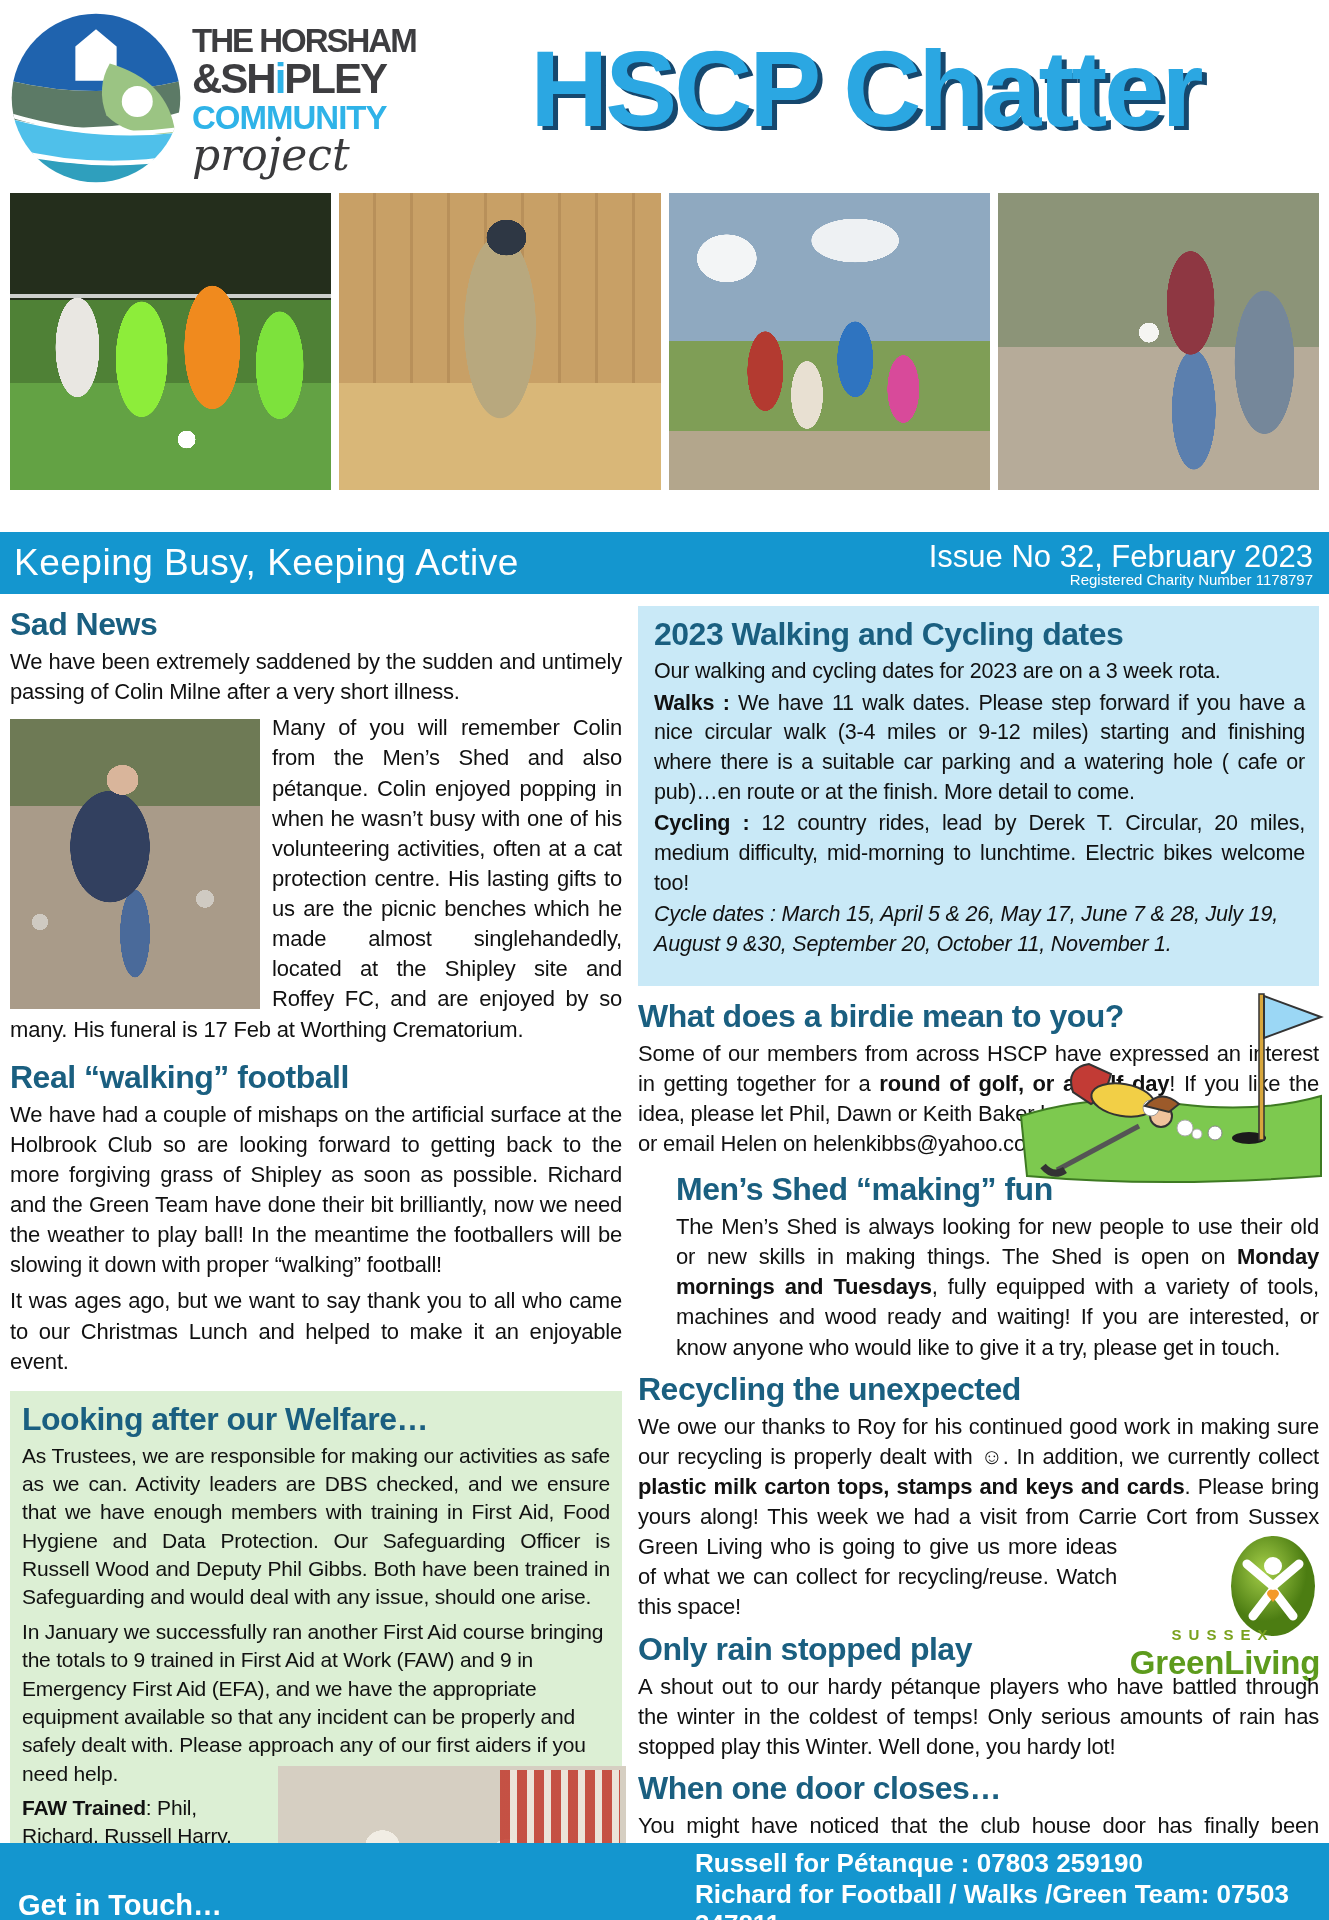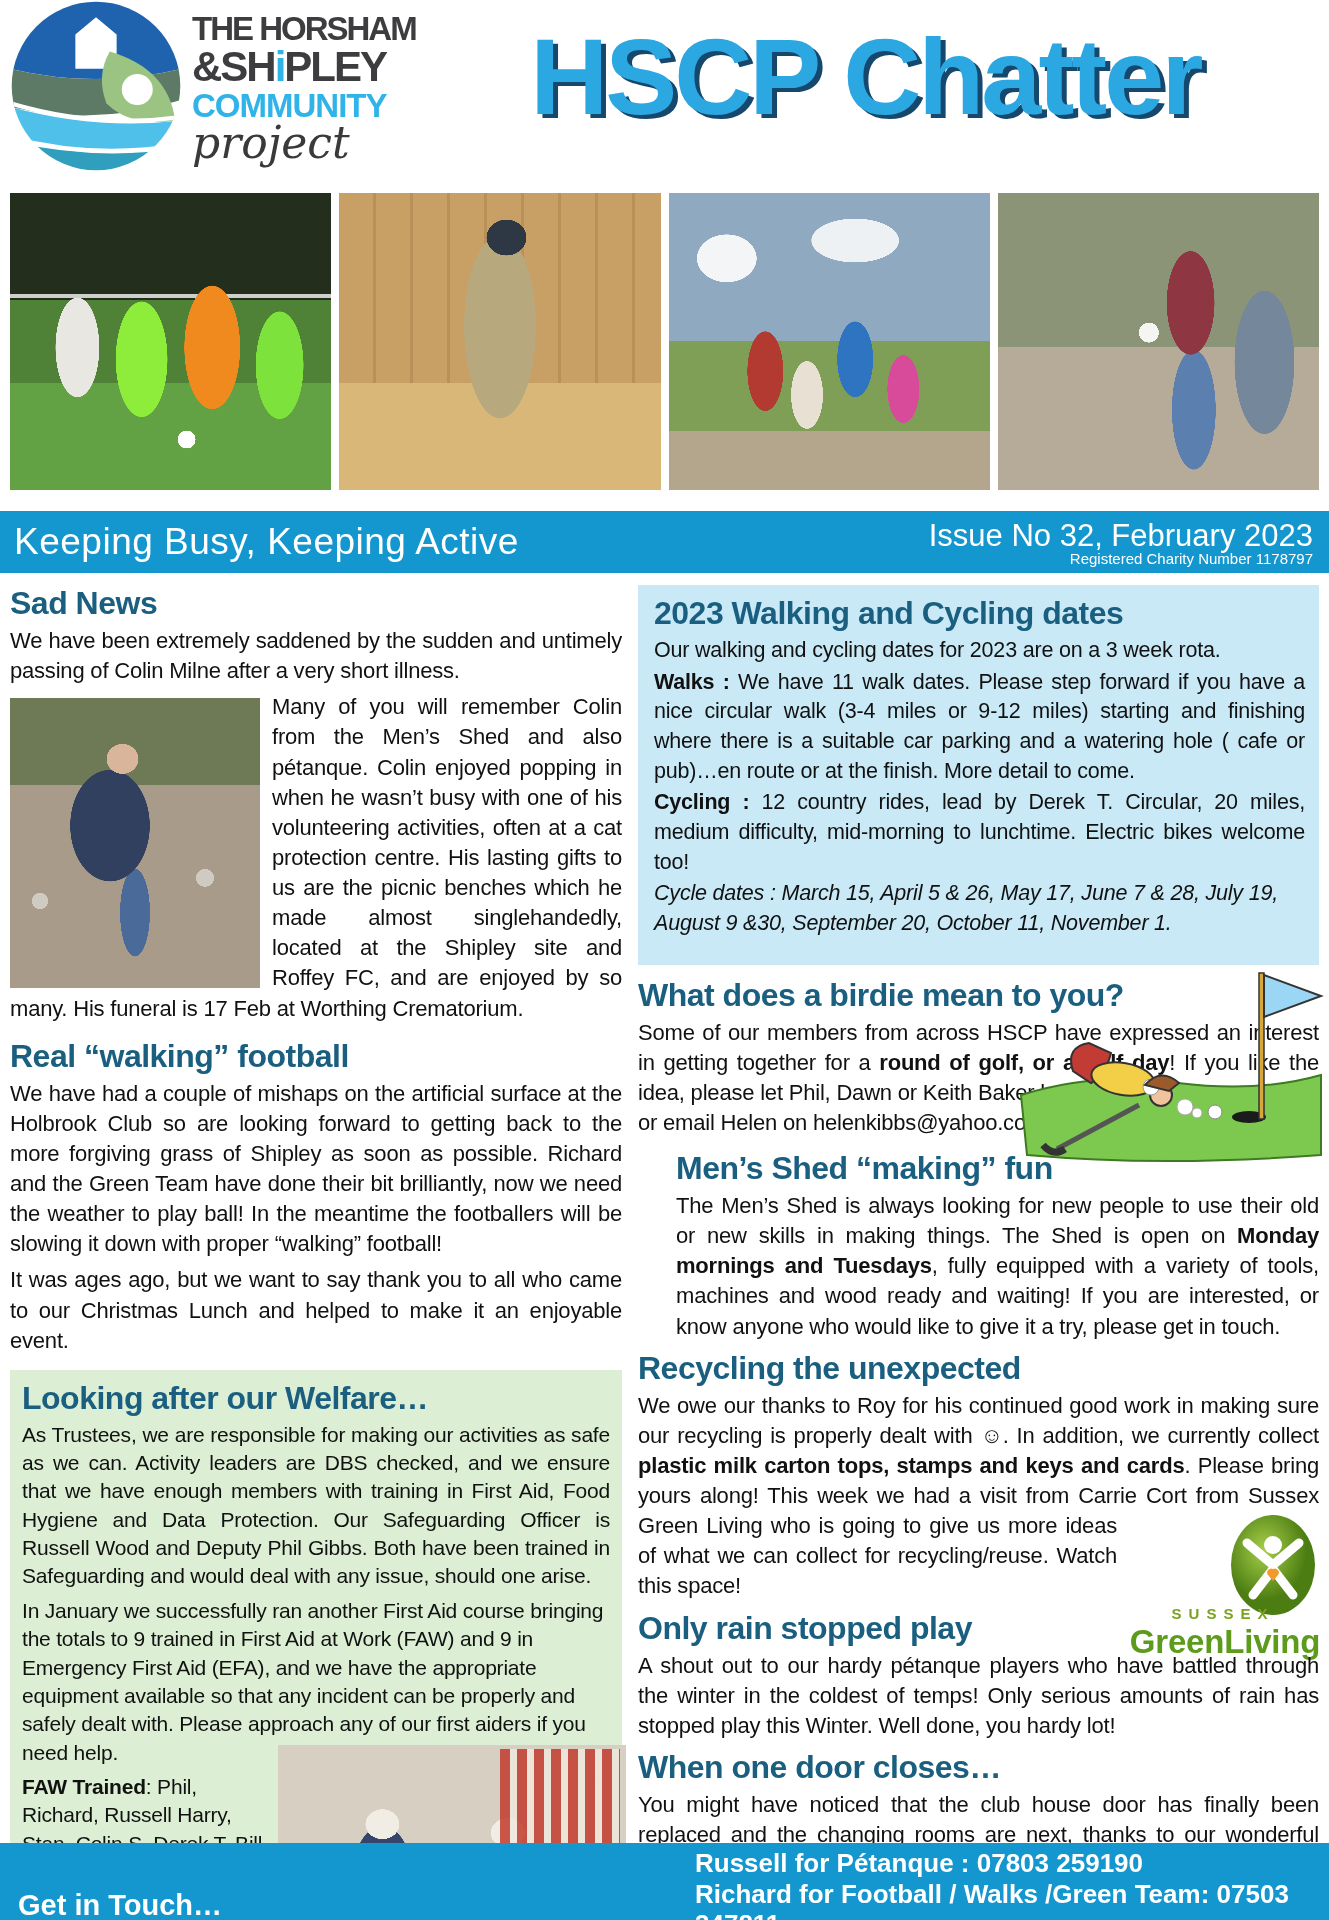--- a/index.html
+++ b/index.html
@@ -4,21 +4,21 @@
 <style>
   * { margin:0; padding:0; box-sizing:border-box; }
   html,body { background:#888; }
   #page {
     width:1329px; height:1920px; margin:0 auto; background:#fff;
     font-family:"Liberation Sans", sans-serif; color:#111;
     position:relative; overflow:hidden;
   }
 
   
-  .masthead { display:flex; align-items:flex-start; height:193px; padding:0 14px 0 10px; }
+  .masthead { display:flex; align-items:flex-start; height:193px; padding:12px 14px 0 10px; }
   .logo-wrap { display:flex; align-items:center; flex:none; }
   .logo-circle { width:172px; height:172px; flex:none; }
   .logo-text { margin-left:10px; line-height:1.02; padding-top:6px; }
   .lt1 { font-size:33px; font-weight:bold; color:#3d3d40; letter-spacing:-2px; }
   .lt2 { font-size:42px; font-weight:bold; color:#3d3d40; letter-spacing:-2px; }
   .lt2 .idot { color:#2fb3e8; }
   .lt3 { font-size:33px; font-weight:bold; color:#2fb3e8; letter-spacing:-1px; }
   .lt4 { font-family:"DejaVu Serif", serif; font-style:italic; font-size:44px; color:#3a3a3c; margin-top:-2px; }
   .masthead-title {
     flex:1; text-align:center; font-weight:bold; font-size:108px; letter-spacing:-3px;
@@ -50,21 +50,21 @@
     radial-gradient(16px 34px at 43% 68%, #e8e0d2 0 99%, transparent 100%),
     linear-gradient(#8fa9c0 0 50%, #7f9e56 50% 80%, #b3a68c 80% 100%); }
   .photo4 { background:
     radial-gradient(10px 10px at 47% 47%, #f5f5f2 0 99%, transparent 100%),
     radial-gradient(24px 52px at 60% 37%, #8e3742 0 99%, transparent 100%),
     radial-gradient(22px 60px at 61% 73%, #5b7fae 0 99%, transparent 100%),
     radial-gradient(30px 72px at 83% 57%, #75879a 0 99%, transparent 100%),
     linear-gradient(#8c9478 0 52%, #b6ab99 52% 100%); }
 
   
-  .banner { margin-top:21px; height:62px; background:#1496cf; color:#fff;
+  .banner { margin-top:42px; height:62px; background:#1496cf; color:#fff;
     display:flex; justify-content:space-between; align-items:center; padding:0 16px 0 14px; }
   .tagline { font-size:37px; letter-spacing:0.5px; }
   .issue-block { text-align:right; line-height:1.02; padding-top:2px; }
   .issue { font-size:31px; }
   .charity { font-size:15px; }
 
   
   .content { display:flex; padding:12px 10px 0 10px; gap:16px; }
   .col-left { width:612px; flex:none; }
   .col-right { flex:1; min-width:0; position:relative; }

